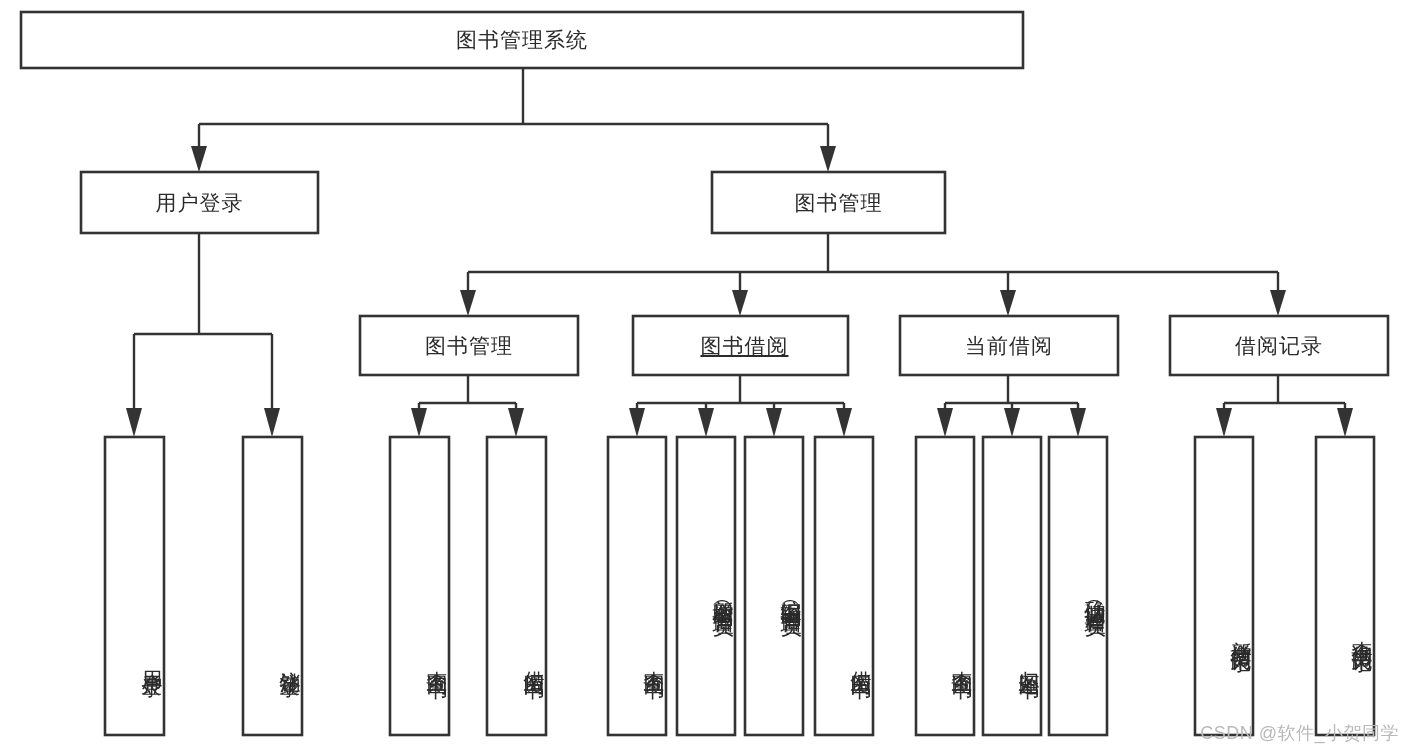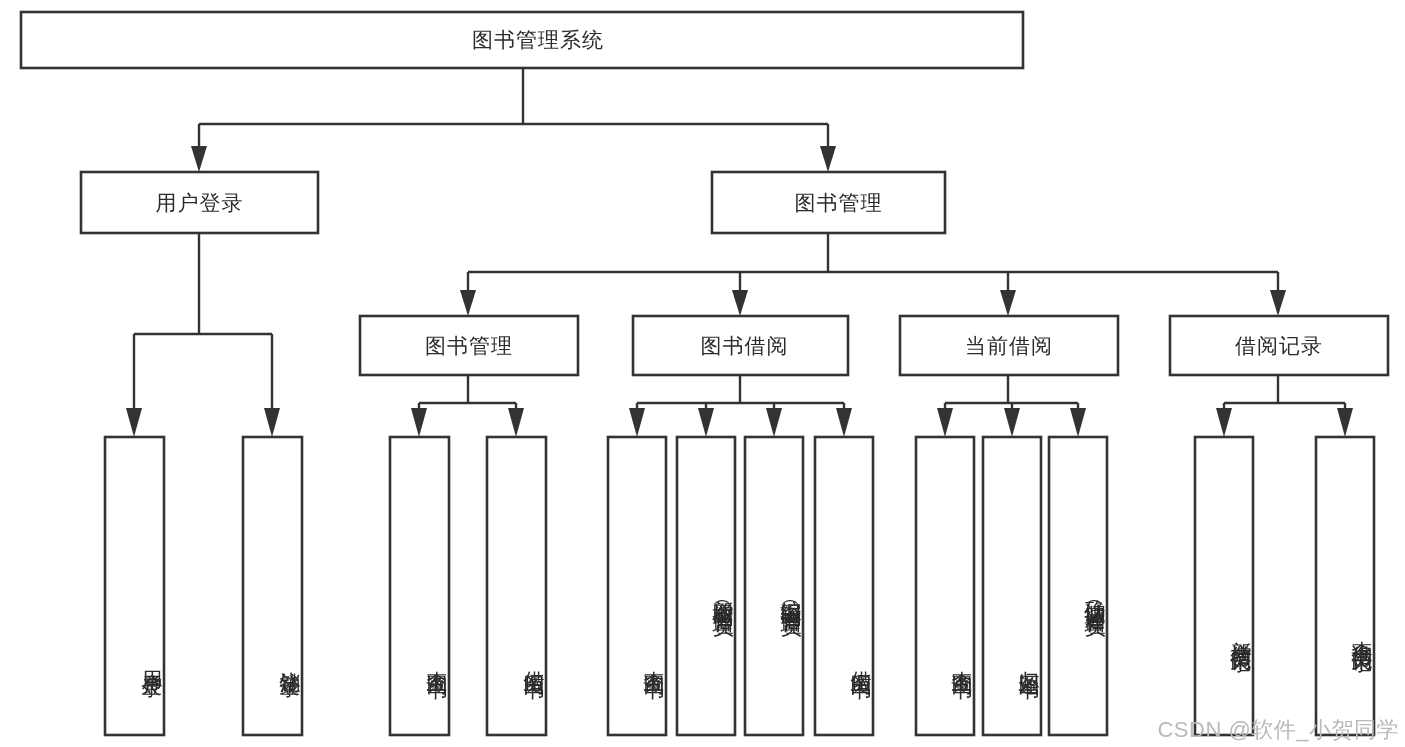--- a/index.html
+++ b/index.html
@@ -64,21 +64,21 @@
     color: #2b2b2b;
     letter-spacing: 1px;
     white-space: nowrap;
     pointer-events: none;
   }
   #watermark {
     position: absolute;
     right: 6px;
     bottom: 2px;
     font-family: "Liberation Sans", "DejaVu Sans", sans-serif;
-    font-size: 22px;
+    font-size: 18px;
     color: #b9b9b9;
     letter-spacing: 0.5px;
     white-space: nowrap;
     pointer-events: none;
   }
 </style>
 </head>
 <body>
 
 <div id="diagram-root">
@@ -171,35 +171,35 @@
 
       <rect class="node-rect" x="916" y="437" width="58" height="298"></rect>
       <rect class="node-rect" x="983" y="437" width="58" height="298"></rect>
       <rect class="node-rect" x="1049" y="437" width="58" height="298"></rect>
 
       <rect class="node-rect" x="1195" y="437" width="58" height="298"></rect>
       <rect class="node-rect" x="1316" y="437" width="58" height="298"></rect>
     </g>
   </svg>
 
-  <div class="hlabel-wrap" style="left:21px; top:12px; width:1002px; height:56px;margin-left:16px;">
+  <div class="hlabel-wrap" style="left:21px; top:12px; width:1002px; height:56px;">
     <span>图书管理系统</span>
   </div>
 
   <div class="hlabel-wrap" style="left:81px; top:172px; width:237px; height:61px;">
     <span>用户登录</span>
   </div>
   <div class="hlabel-wrap" style="left:712px; top:172px; width:233px; height:61px;padding-left:10px;">
     <span>图书管理</span>
   </div>
 
   <div class="hlabel-wrap" style="left:360px; top:316px; width:218px; height:59px;">
     <span>图书管理</span>
   </div>
-  <div class="hlabel-wrap" style="left:633px; top:316px; width:223px; height:59px;">
+  <div class="hlabel-wrap" style="left:633px; top:316px; width:223px; height:59px;text-decoration:underline;">
     <span>图书借阅</span>
   </div>
   <div class="hlabel-wrap" style="left:1170px; top:316px; width:218px; height:59px;">
     <span>借阅记录</span>
   </div>
   <div class="hlabel-wrap" style="left:900px; top:316px; width:218px; height:59px;">
     <span>当前借阅</span>
   </div>
 
   <div class="vlabel-wrap" style="left:105px; top:437px; width:59px; height:298px; padding-top:73px;">

